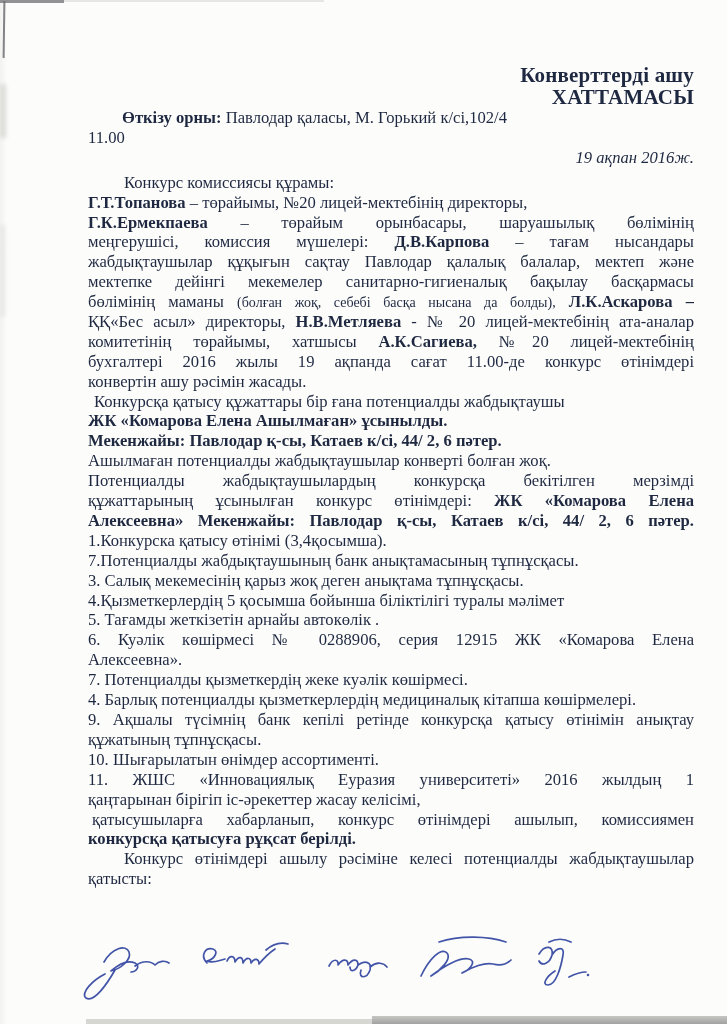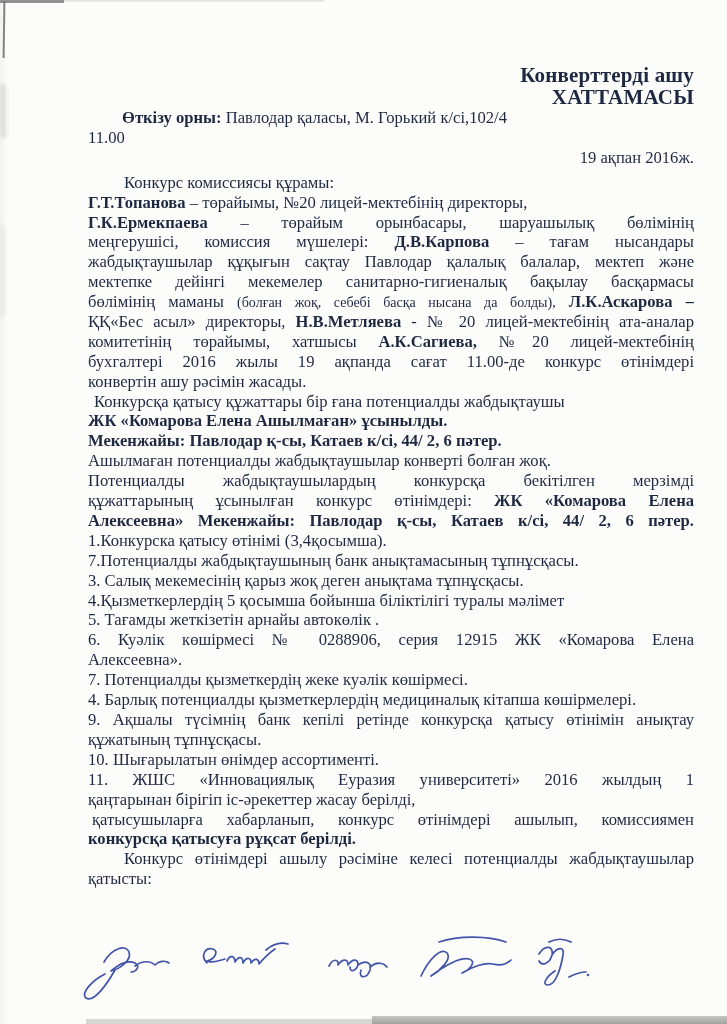--- a/index.html
+++ b/index.html
@@ -10,21 +10,21 @@
     color:var(--text,#1e2840);
   }
   .page{position:absolute;inset:0;}
   .content{position:absolute;left:88px;right:33px;top:64px;}
   .title{text-align:right;font-weight:bold;font-size:21px;line-height:22px;letter-spacing:.2px;}
   .meta-block{}
   .line{font-size:16.6px;line-height:19.9px;white-space:nowrap;}
   .line.just{white-space:normal;text-align:justify;text-align-last:justify;overflow:hidden;max-height:19.9px;}
   .line .b{font-weight:bold;}
   .line .sm{font-size:14px;}
-  .line.right{text-align:right;}
+  .line.right{text-align:right;font-style:italic;}
   .line.split{display:flex;justify-content:space-between;}
   .body-lines{margin-top:5px;}
   
   .art{position:absolute;pointer-events:none;}
   .art-top-line{left:0;top:0;width:64px;height:3px;background:#77777a;opacity:.8;}
   .art-top-faint{left:64px;top:0;width:260px;height:2px;background:#cbcbc9;opacity:.45;}
   .art-left-line{left:3px;top:1px;width:2px;height:57px;background:#6f6f71;opacity:.85;transform:rotate(.8deg);}
   .art-left-strip{left:0;top:0;width:7px;height:1024px;background:linear-gradient(to right,#ebebe8,rgba(255,255,255,0));opacity:.6;}
   .art-smudge1{left:0;top:84px;width:6px;height:54px;background:#cfcfcc;filter:blur(2px);opacity:.7;}
   .art-smudge2{left:0;top:225px;width:5px;height:92px;background:#dededb;filter:blur(2px);opacity:.6;}
@@ -86,21 +86,21 @@
         <div class="line"><span>4.Қызметкерлердің 5 қосымша бойынша біліктілігі туралы мәлімет</span></div>
         <div class="line"><span>5. Тағамды жеткізетін арнайы автокөлік .</span></div>
         <div class="line just"><span>6. Куәлік көшірмесі № 0288906, серия 12915 ЖК «Комарова Елена</span></div>
         <div class="line"><span>Алексеевна».</span></div>
         <div class="line"><span>7. Потенциалды қызметкердің жеке куәлік көшірмесі.</span></div>
         <div class="line"><span>4. Барлық потенциалды қызметкерлердің медициналық кітапша көшірмелері.</span></div>
         <div class="line just"><span>9. Ақшалы түсімнің банк кепілі ретінде конкурсқа қатысу өтінімін анықтау</span></div>
         <div class="line"><span>құжатының тұпнұсқасы.</span></div>
         <div class="line"><span>10. Шығарылатын өнімдер ассортименті.</span></div>
         <div class="line just"><span>11. ЖШС «Инновациялық Еуразия университеті» 2016 жылдың 1</span></div>
-        <div class="line"><span>қаңтарынан бірігіп іс-әрекеттер жасау берілді,</span></div>
+        <div class="line"><span>қаңтарынан бірігіп іс-әрекеттер жасау келісімі,</span></div>
         <div class="line just" style="padding-left: 4px;"><span>қатысушыларға хабарланып, конкурс өтінімдері ашылып, комиссиямен</span></div>
         <div class="line"><span class="b">конкурсқа қатысуға рұқсат берілді.</span></div>
         <div class="line just" style="padding-left: 36px;"><span>Конкурс өтінімдері ашылу рәсіміне келесі потенциалды жабдықтаушылар</span></div>
         <div class="line"><span>қатысты:</span></div>
       </div>
   </div>
 
   <svg class="sigs" width="520" height="80" viewBox="0 0 520 80">
     <path d="M34,32 C42,18 56,14 59,22 C62,30 50,39 41,41 C49,34 58,30 65,33 C71,36 66,42 61,42 M45,40 C37,54 24,73 16,68 C10,63 23,50 35,44 M65,36 C73,30 81,31 85,35 C89,31 95,30 99,33"></path>
     <path d="M137,33 C130,26 135,17 143,19 C149,21 145,29 137,31 C143,34 150,30 155,29 M157,31 C160,24 165,26 165,32 C169,25 173,27 173,33 C177,26 181,28 181,33 C185,27 189,29 189,34 C194,28 199,23 205,19 M196,20 C203,14 211,12 218,14"></path>

